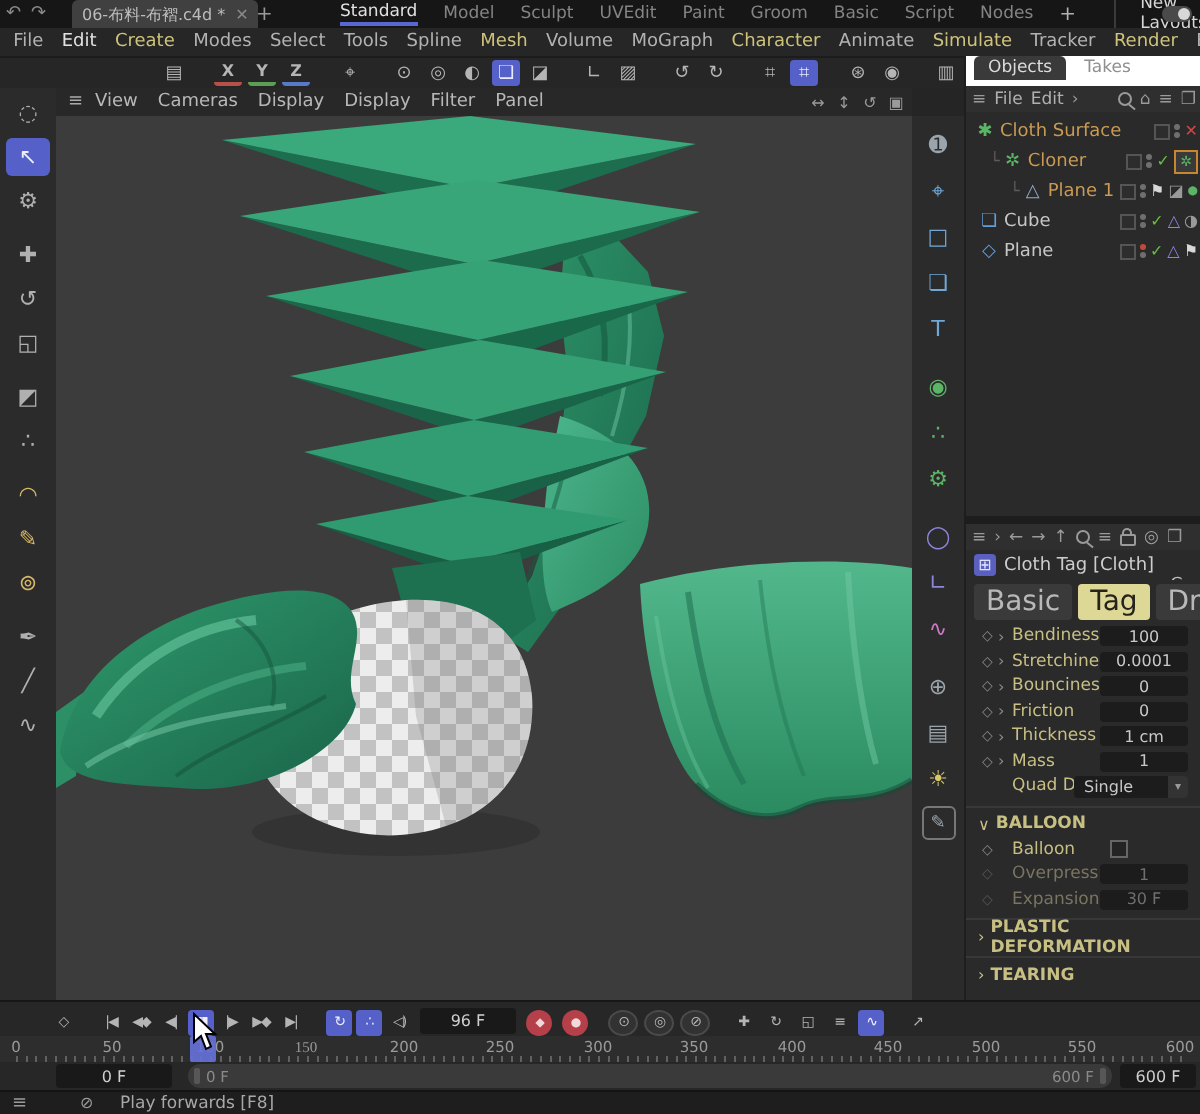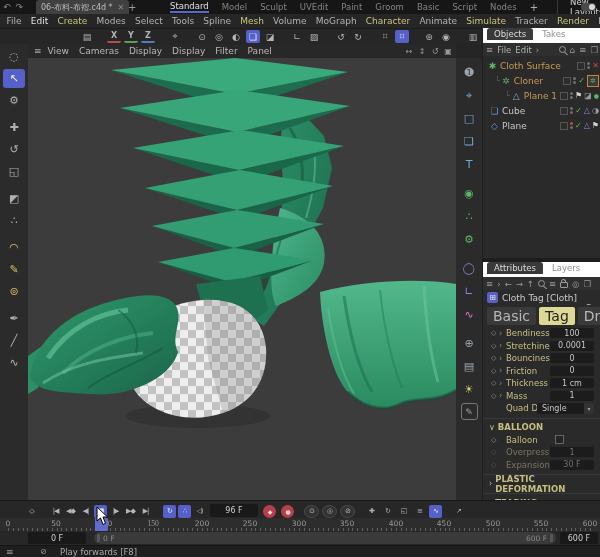--- a/index.html
+++ b/index.html
@@ -432,24 +432,20 @@
           <span class="tri">△</span>
           <span class="flag">⚑</span>
         </span>
       </div>
     </div>
   </div>
 
   <div id="panel-sep" class="abs"></div>
 
   <div class="abs" style="left:482px;top:262px;width:118px;height:238px;background:#2a2a2a;border-left:1px solid #1e1e1e;">
-    <div class="ptabs" id="attr-tabs">
-        <span class="active">Attributes</span>
-        <span>Layers</span>
-      </div>
     <div class="ptools" id="attr-toolbar">
         <span>≡</span>
         <span>›</span>
         <span>←</span>
         <span>→</span>
         <span>↑</span>
         <span class="mag"></span>
         <span>≡</span>
         <span class="lockic"></span>
         <span>◎</span>

